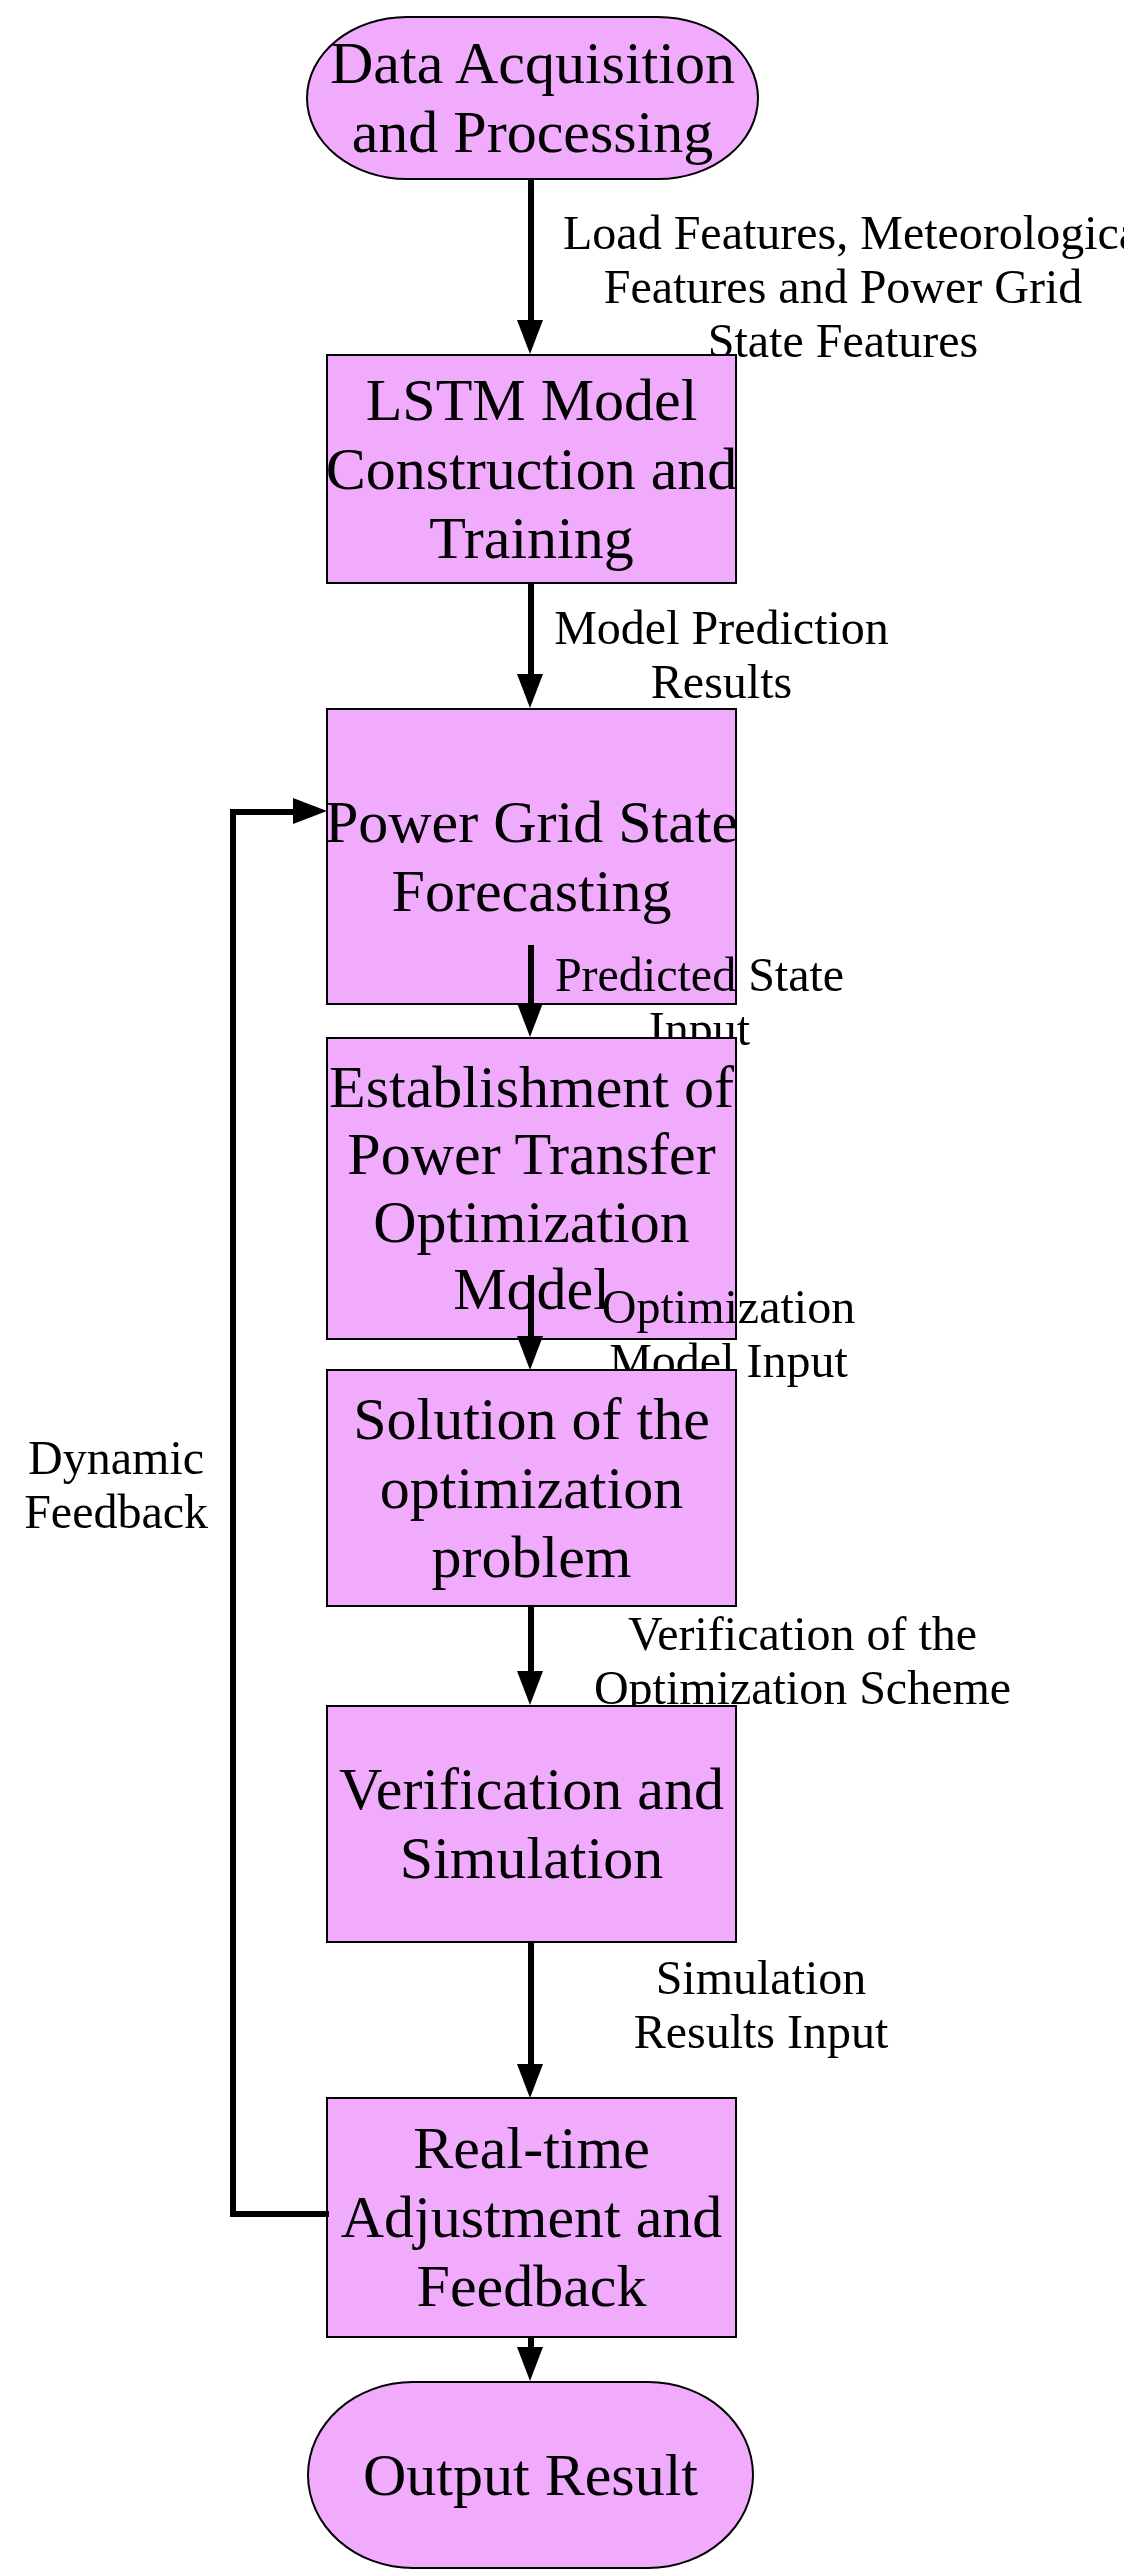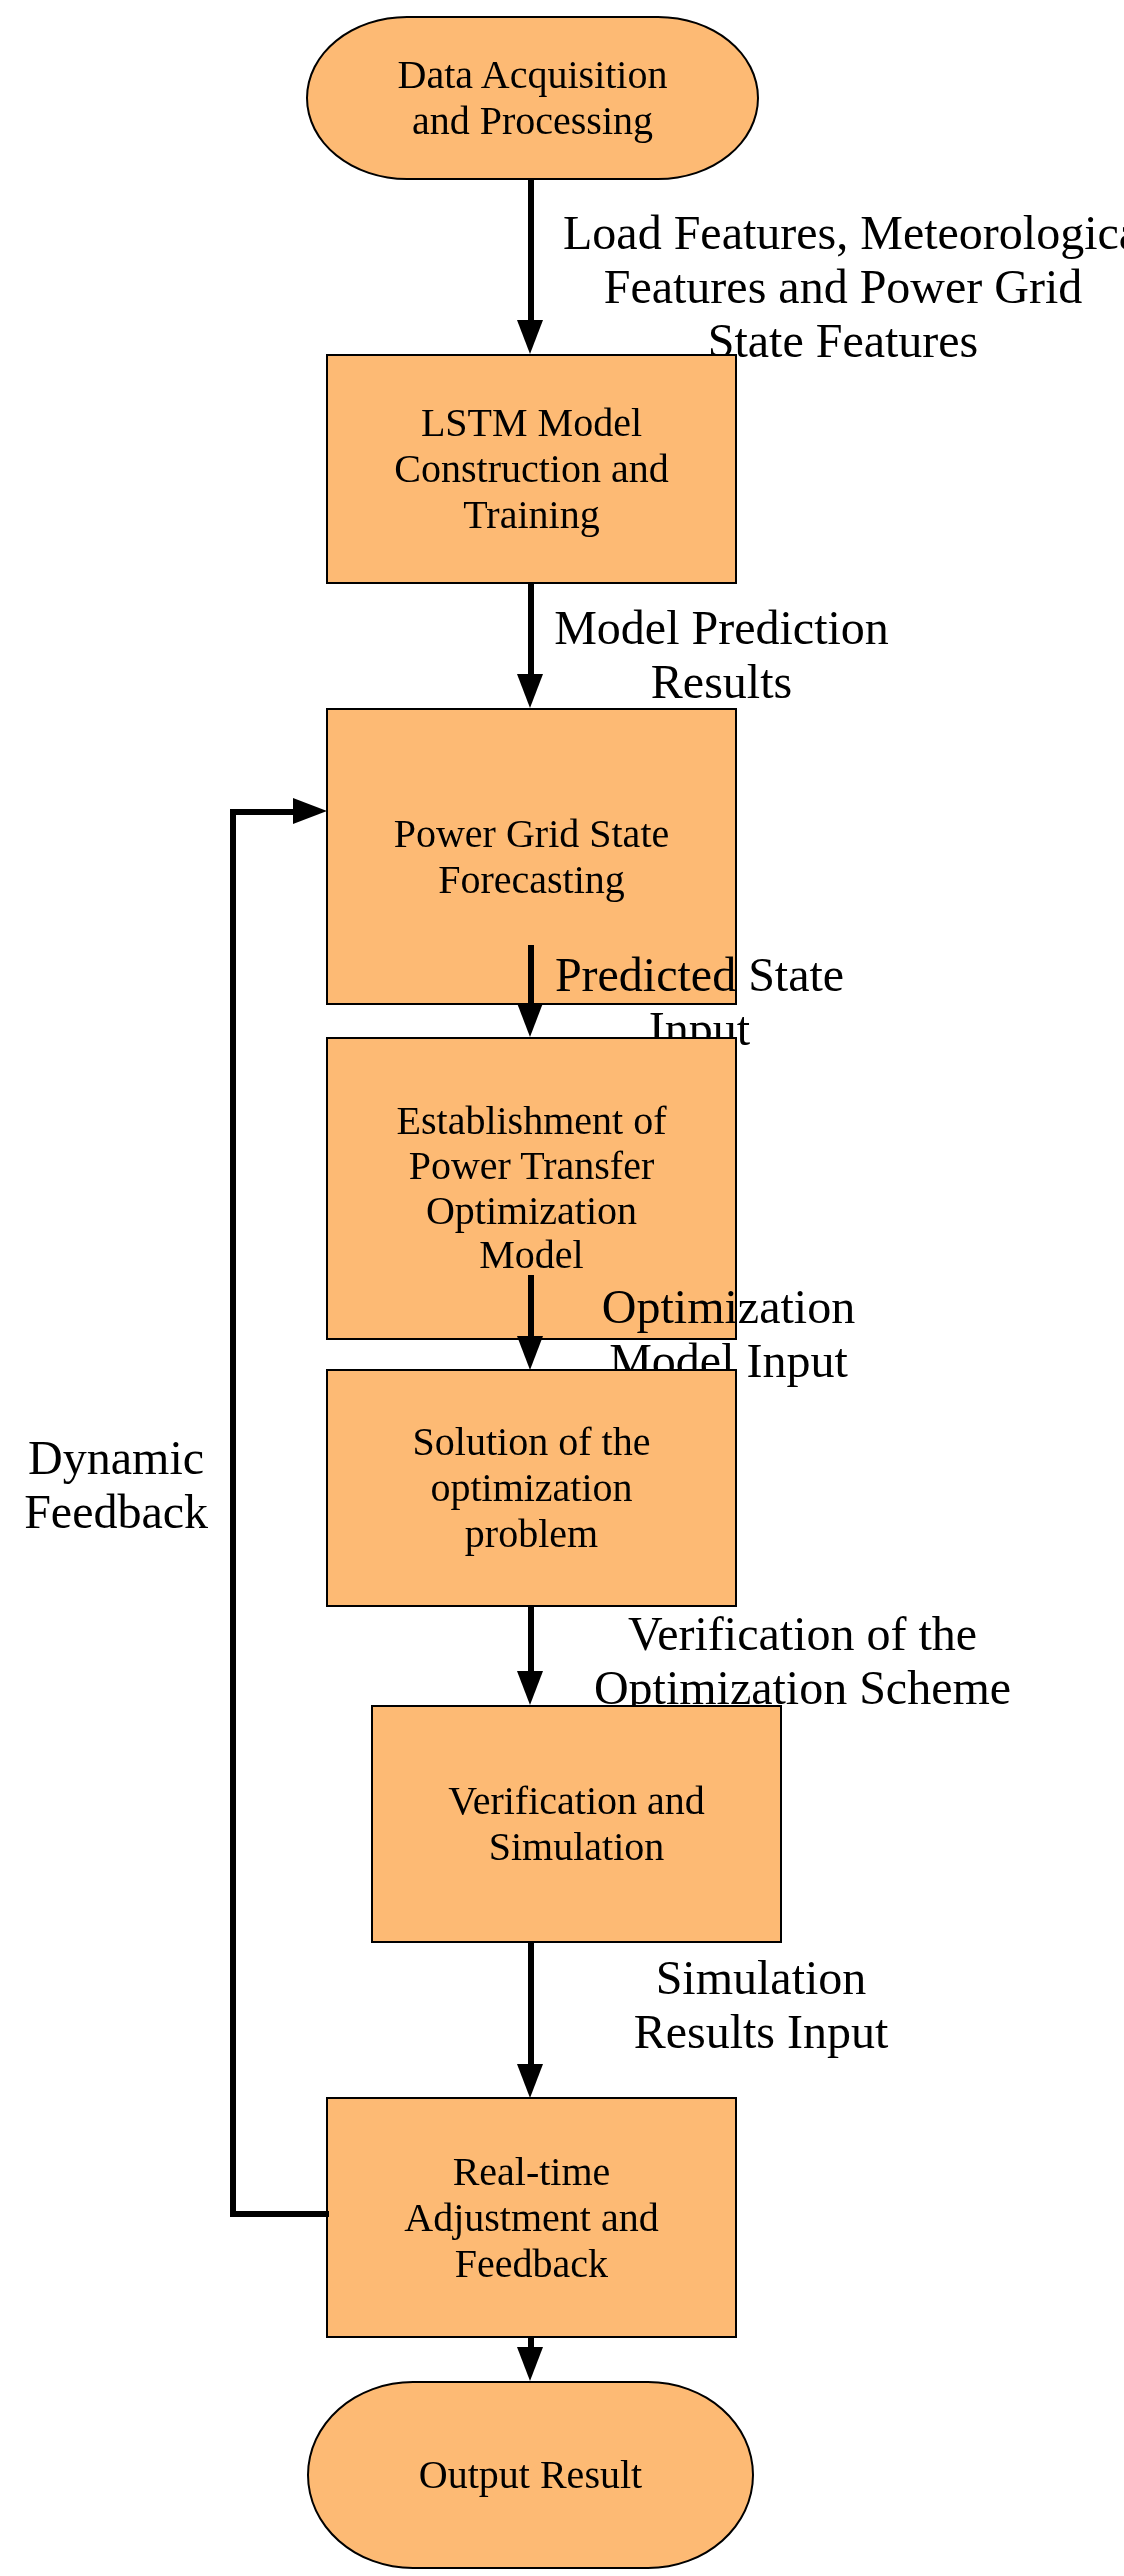--- a/index.html
+++ b/index.html
@@ -9,27 +9,27 @@
     height: 2576px;
     background: #ffffff;
     color: #000000;
     font-family: "Liberation Serif", "DejaVu Serif", serif;
     overflow: hidden;
   }
   .node {
     position: absolute;
     box-sizing: border-box;
     border: 2.9px solid #000;
-    background: #fdba74;
+    background: #f0abfc;
     display: flex;
     align-items: center;
     justify-content: center;
     text-align: center;
     white-space: pre;
-    font-size: 40px;
+    font-size: 60px;
     line-height: 1.15;
   }
   .terminator-top  { border-radius: 101px / 50%; }
   .terminator-bottom { border-radius: 106px / 50%; }
   .shaft { position: absolute; width: 5.7px; background: #000; }
   .hseg  { position: absolute; height: 5.7px; background: #000; }
   .head-down {
     position: absolute; width: 0; height: 0;
     border-left: 13.2px solid transparent;
     border-right: 13.2px solid transparent;
@@ -47,21 +47,21 @@
     white-space: pre;
     font-size: 48px;
     line-height: 1.13;
   }
   
   #n-start   { left: 306px; top: 16px;   width: 453px; height: 164px; }
   #n-lstm    { left: 326px; top: 354px;  width: 411px; height: 230px; }
   #n-forecast{ left: 326px; top: 708px; width: 411px; height: 297px; }
   #n-establish{ left: 326px; top: 1037px; width: 411px; height: 303px; line-height: 1.12; }
   #n-solution{ left: 326px; top: 1369px; width: 411px; height: 238px; }
-  #n-verify  { left: 326px; top: 1705px; width: 411px; height: 238px; margin-left: 45px; }
+  #n-verify  { left: 326px; top: 1705px; width: 411px; height: 238px; }
   #n-realtime{ left: 326px; top: 2097px; width: 411px; height: 241px; }
   #n-output  { left: 307px; top: 2381px; width: 447px; height: 188px; }
   
   #a1s { left: 528px; top: 179px;  height: 143px; }
   #a1h { left: 517px; top: 320px; }
   #a2s { left: 528px; top: 582px; height: 93px; }
   #a2h { left: 517px; top: 674px; }
   #a3s { left: 528px; top: 945px; height: 59px; }
   #a3h { left: 517px; top: 1003px; }
   #a4s { left: 528px; top: 1275px; height: 62px; }

